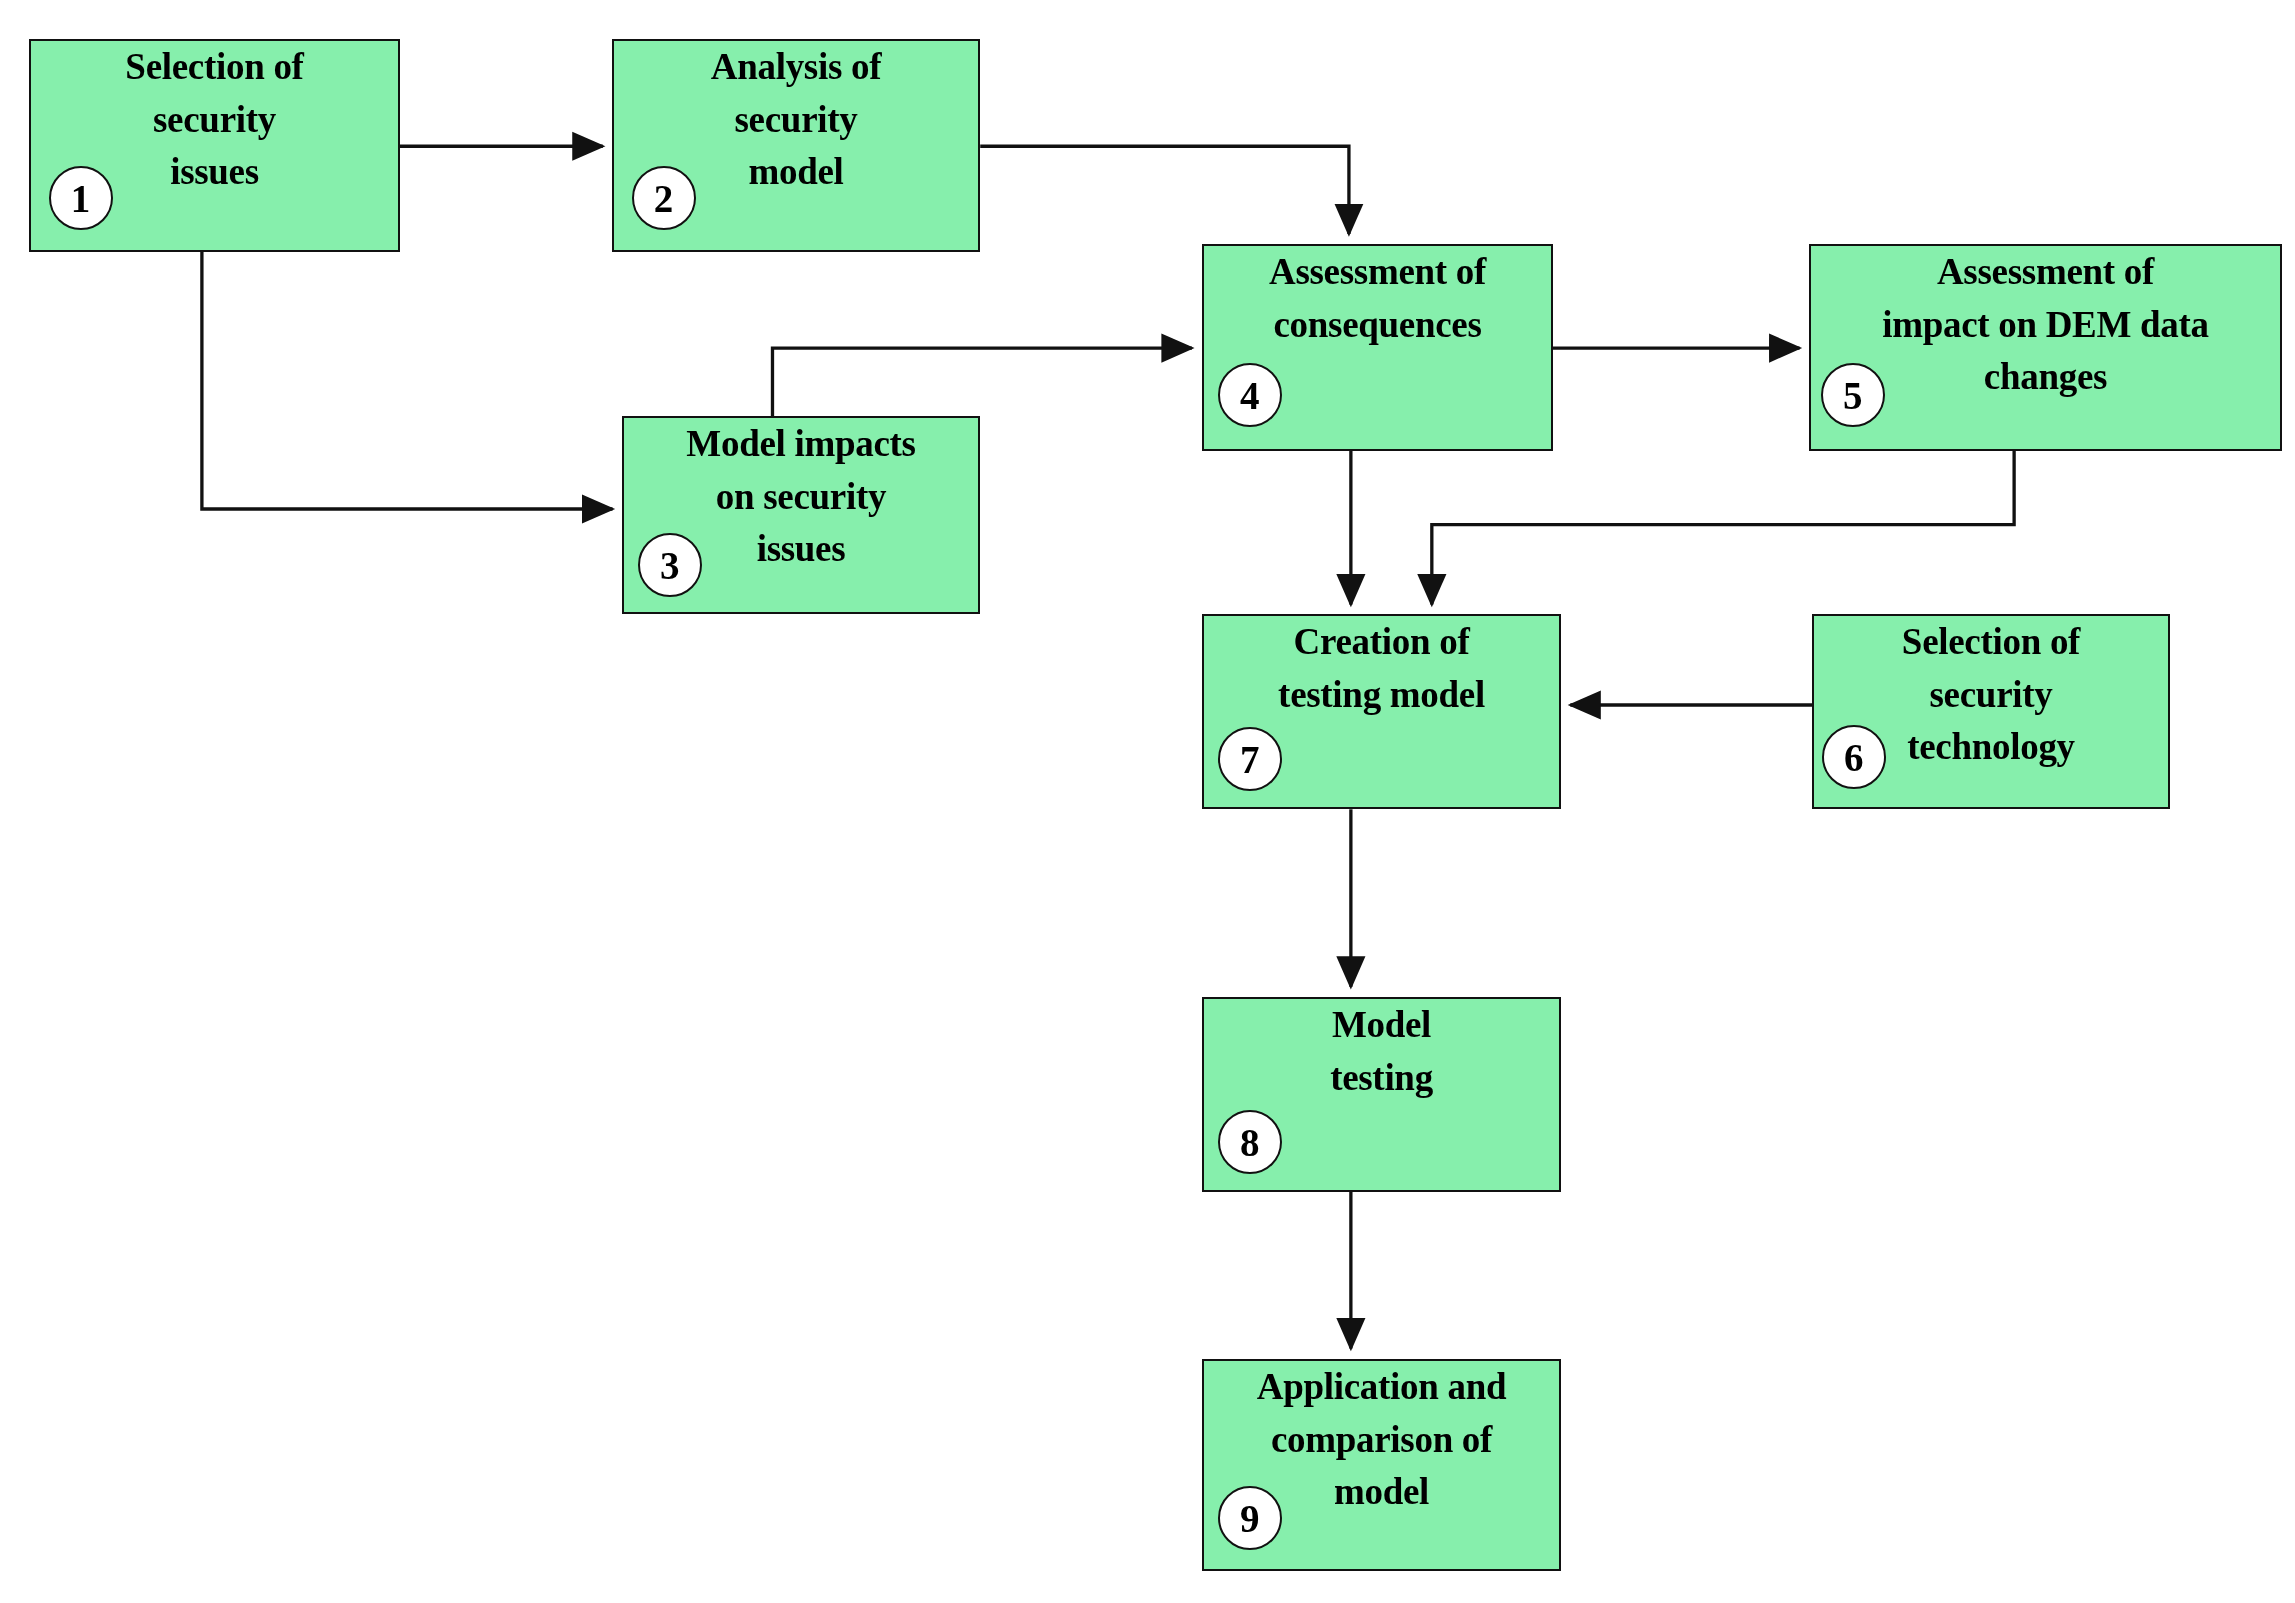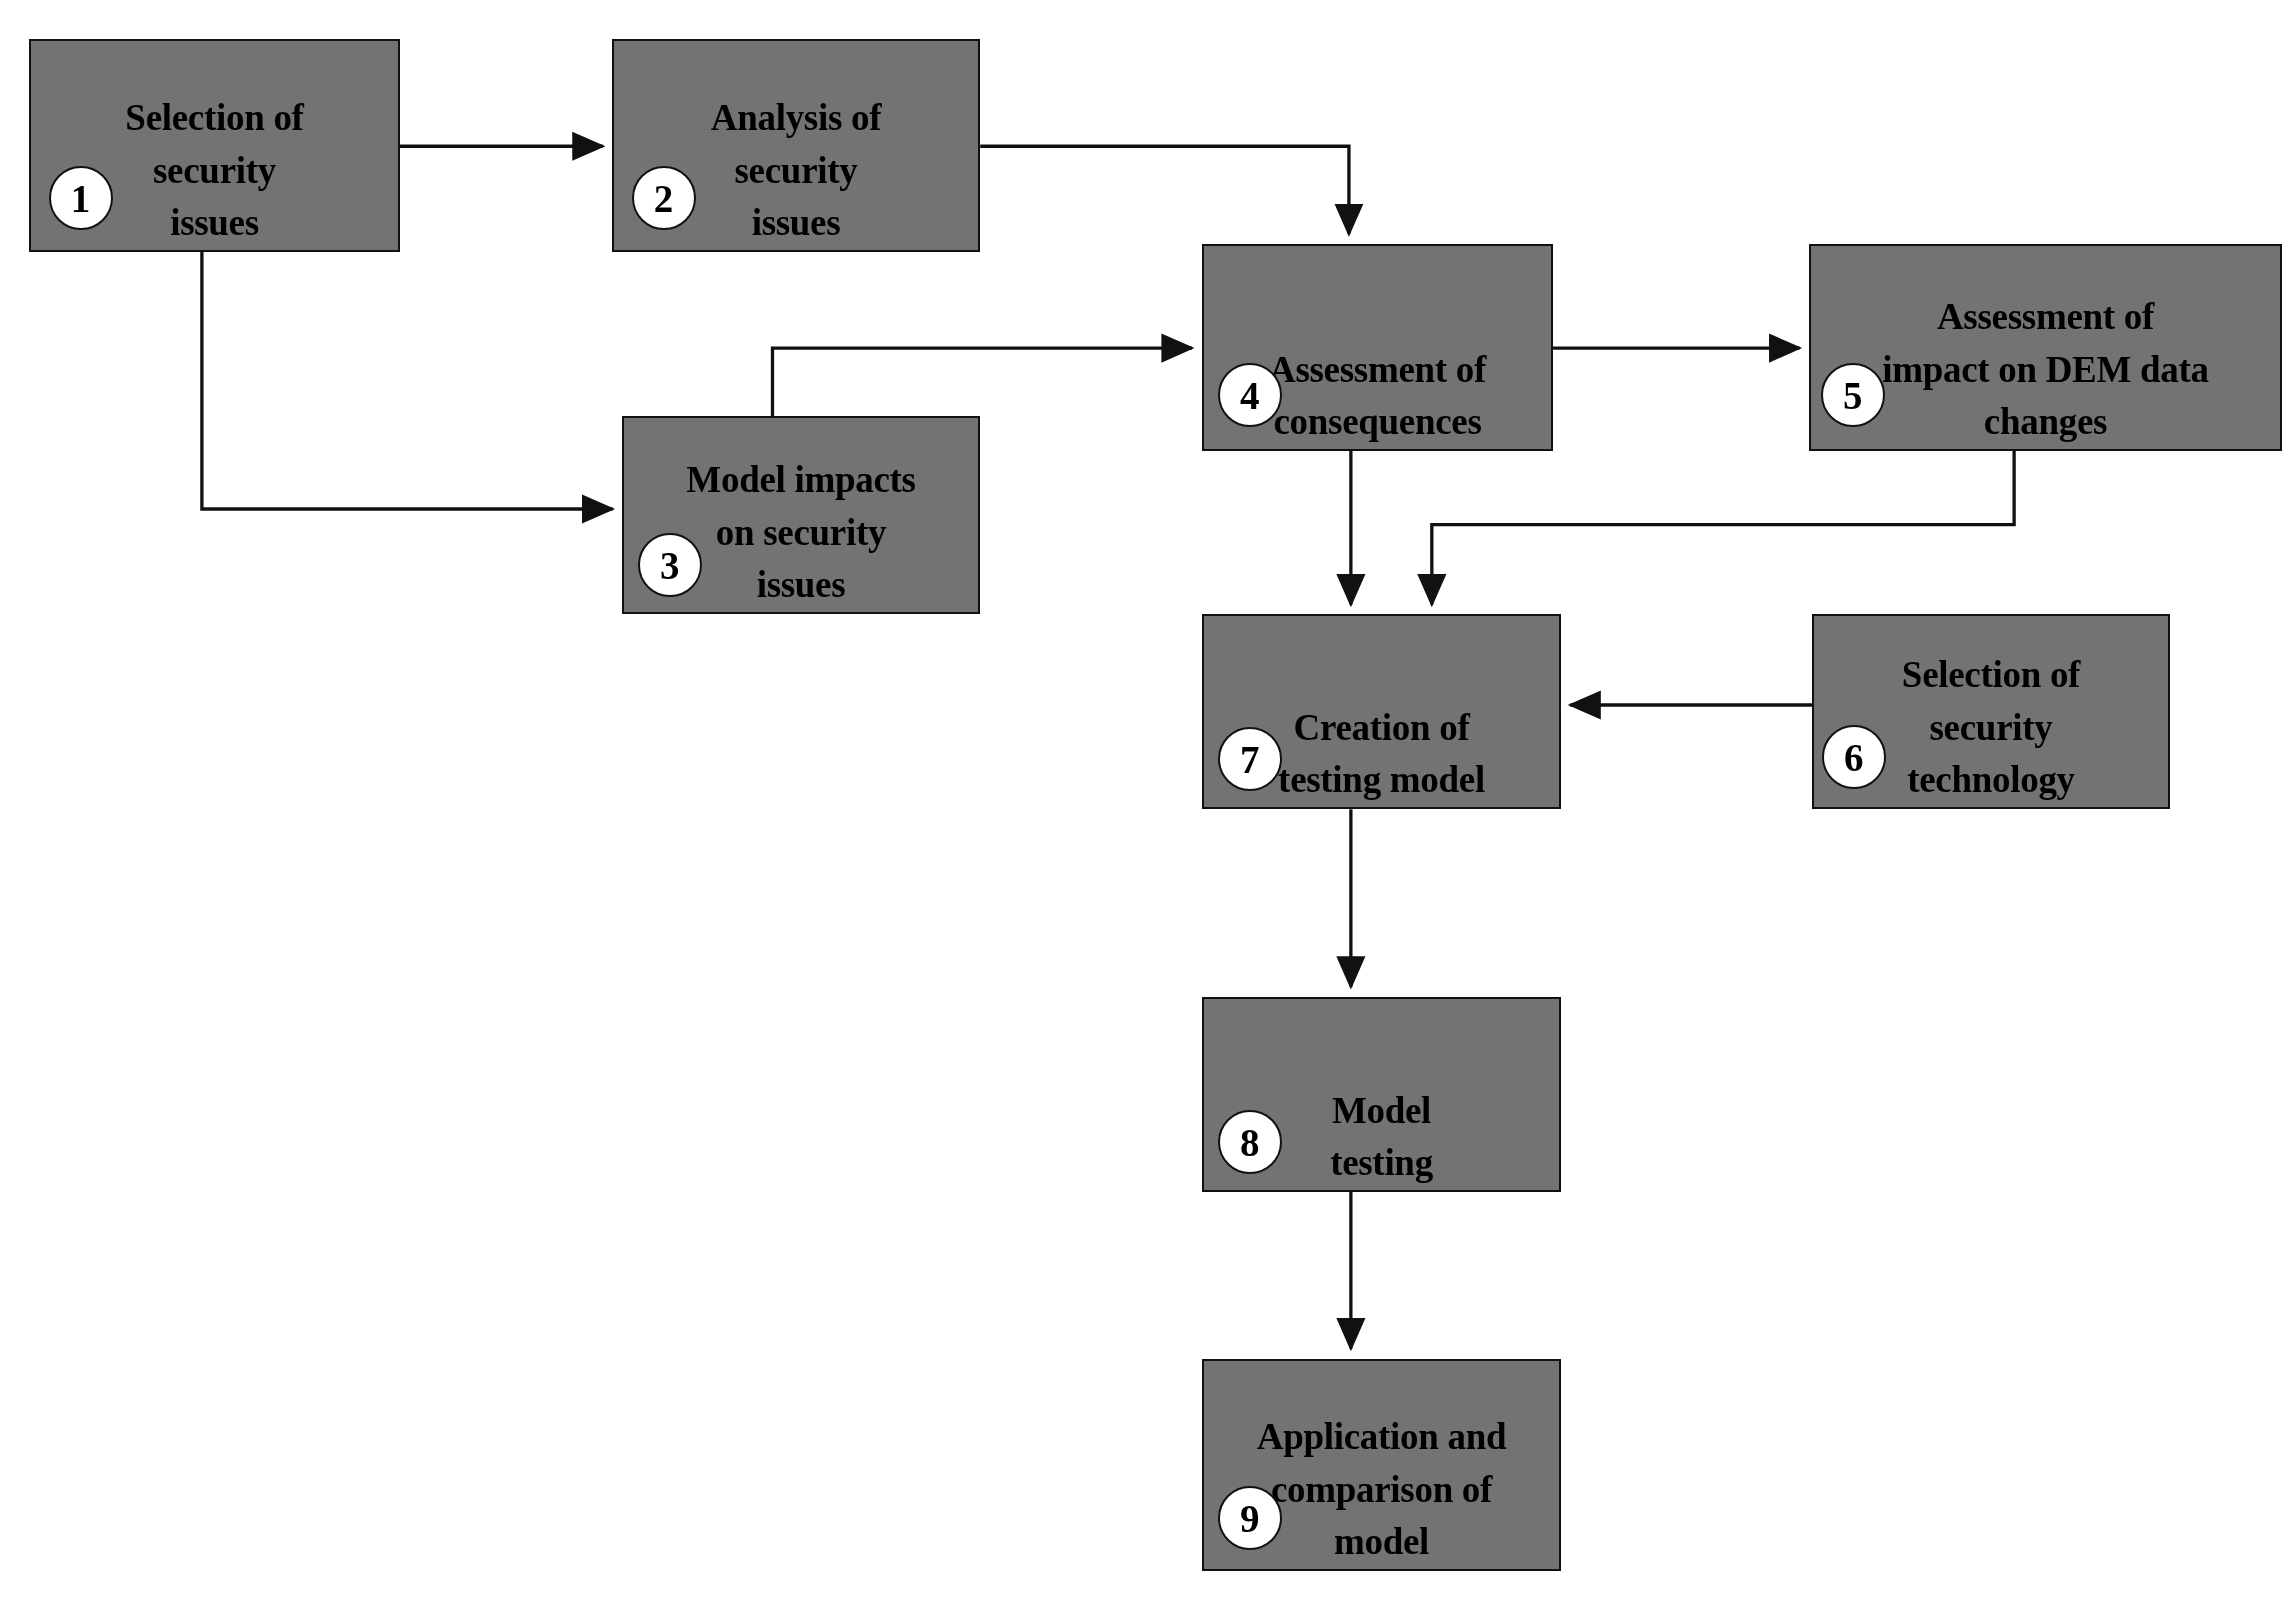--- a/index.html
+++ b/index.html
@@ -19,23 +19,23 @@
     position: absolute;
     left: 0; top: 0;
     width: 2296px;
     height: 1603px;
     pointer-events: none;
   }
   .node {
     position: absolute;
     box-sizing: border-box;
     border: 2.9px solid #111111;
-    background: #737373;
+    background: #86efac;
     display: flex;
-    align-items: flex-end;
+    align-items: flex-start;
     justify-content: center;
     text-align: center;
     z-index: 2;
   }
   .node-label {
     font-weight: bold;
     font-size: 37px;
     line-height: 1.42;
     color: #000000;
     letter-spacing: -0.3px;
@@ -92,21 +92,21 @@
   <div id="node-group">
       <div class="node" style="left: 29px; top: 39px; width: 371px; height: 213px;">
         <div class="node-label">Selection of
 security
 issues</div>
         <div class="badge" style="left: 17.6px; top: 125px;">1</div>
       </div>
       <div class="node" style="left: 612px; top: 39px; width: 368px; height: 213px;">
         <div class="node-label">Analysis of
 security
-issues</div>
+model</div>
         <div class="badge" style="left: 17.6px; top: 125px;">2</div>
       </div>
       <div class="node" style="left: 622px; top: 416px; width: 358px; height: 198px;">
         <div class="node-label">Model impacts
 on security
 issues</div>
         <div class="badge" style="left: 13.7px; top: 115px;">3</div>
       </div>
       <div class="node" style="left: 1202px; top: 244px; width: 351px; height: 207px;">
         <div class="node-label">Assessment of

